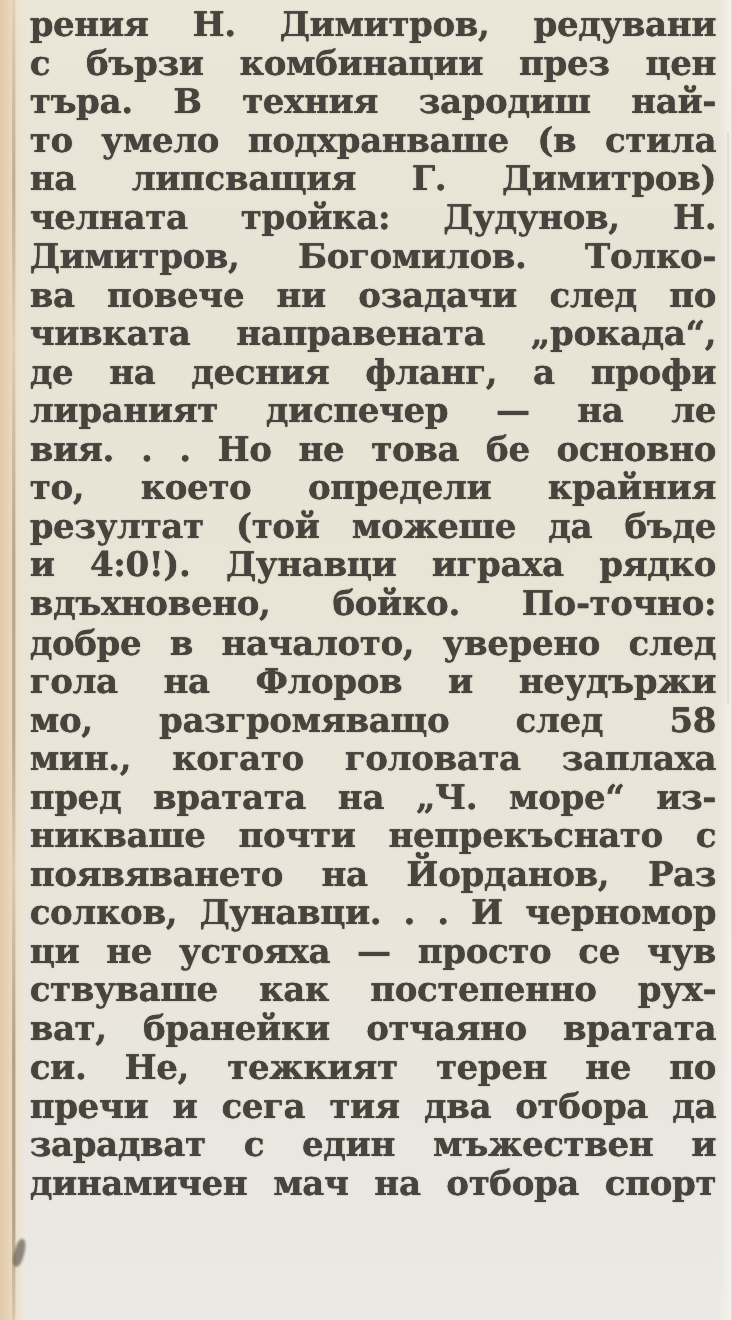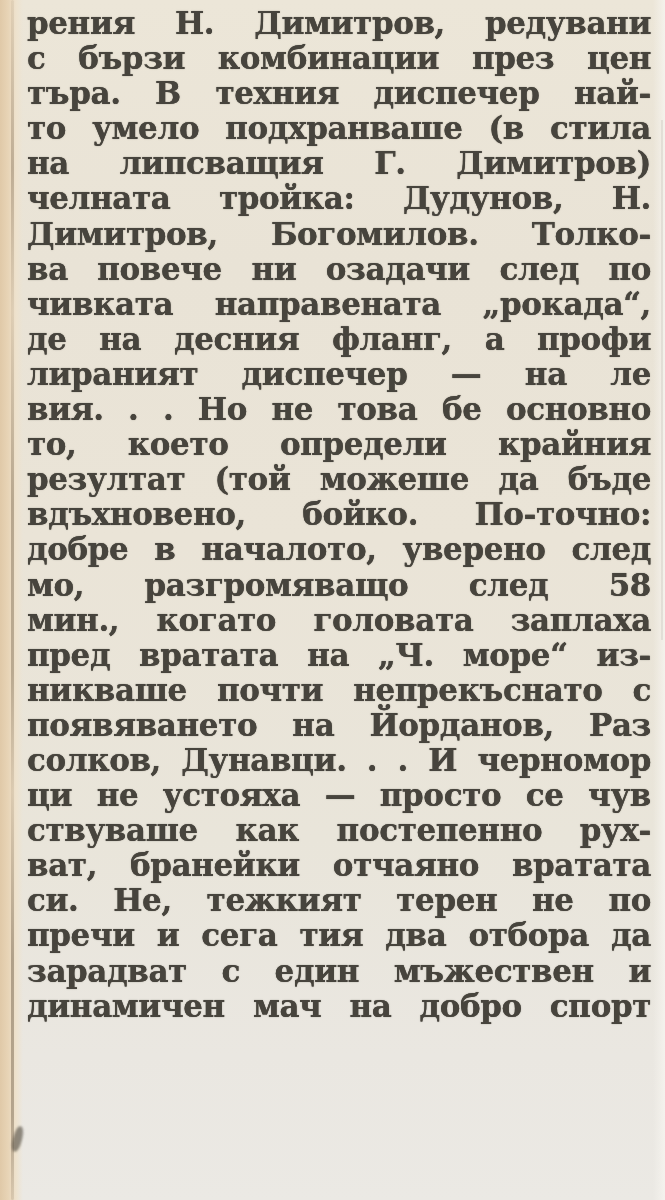--- a/index.html
+++ b/index.html
@@ -100,41 +100,43 @@
 <div class="page">
   <div class="left-edge"></div>
   <div class="edge-line"></div>
   <div class="edge-smudge"></div>
   <div class="right-edge"></div>
   <div class="right-line"></div>
 
   <div class="column">
     <div class="line">рения Н. Димитров, редувани</div>
     <div class="line">с бързи комбинации през цен</div>
-    <div class="line">търа. В техния диспечер най-</div>
+    <div class="line">търа. В техния зародиш най-</div>
     <div class="line">то умело подхранваше (в стила</div>
     <div class="line">на липсващия Г. Димитров)</div>
     <div class="line">челната тройка: Дудунов, Н.</div>
     <div class="line">Димитров, Богомилов. Толко-</div>
     <div class="line">ва повече ни озадачи след по</div>
     <div class="line">чивката направената „рокада“,</div>
     <div class="line">де на десния фланг, а профи</div>
     <div class="line">лираният диспечер — на ле</div>
     <div class="line">вия. . . Но не това бе основно</div>
     <div class="line">то, което определи крайния</div>
     <div class="line">резултат (той можеше да бъде</div>
+    <div class="line">и 4:0!). Дунавци играха рядко</div>
     <div class="line">вдъхновено, бойко. По-точно:</div>
     <div class="line">добре в началото, уверено след</div>
+    <div class="line">гола на Флоров и неудържи</div>
     <div class="line">мо, разгромяващо след 58</div>
     <div class="line">мин., когато головата заплаха</div>
     <div class="line">пред вратата на „Ч. море“ из-</div>
     <div class="line">никваше почти непрекъснато с</div>
     <div class="line">появяването на Йорданов, Раз</div>
     <div class="line">солков, Дунавци. . . И черномор</div>
     <div class="line">ци не устояха — просто се чув</div>
     <div class="line">ствуваше как постепенно рух-</div>
     <div class="line">ват, бранейки отчаяно вратата</div>
     <div class="line">си. Не, тежкият терен не по</div>
     <div class="line">пречи и сега тия два отбора да</div>
     <div class="line">зарадват с един мъжествен и</div>
-    <div class="line">динамичен мач на добро спорт</div>
+    <div class="line">динамичен мач на отбора спорт</div>
   </div>
 </div>
 
 </body></html>

